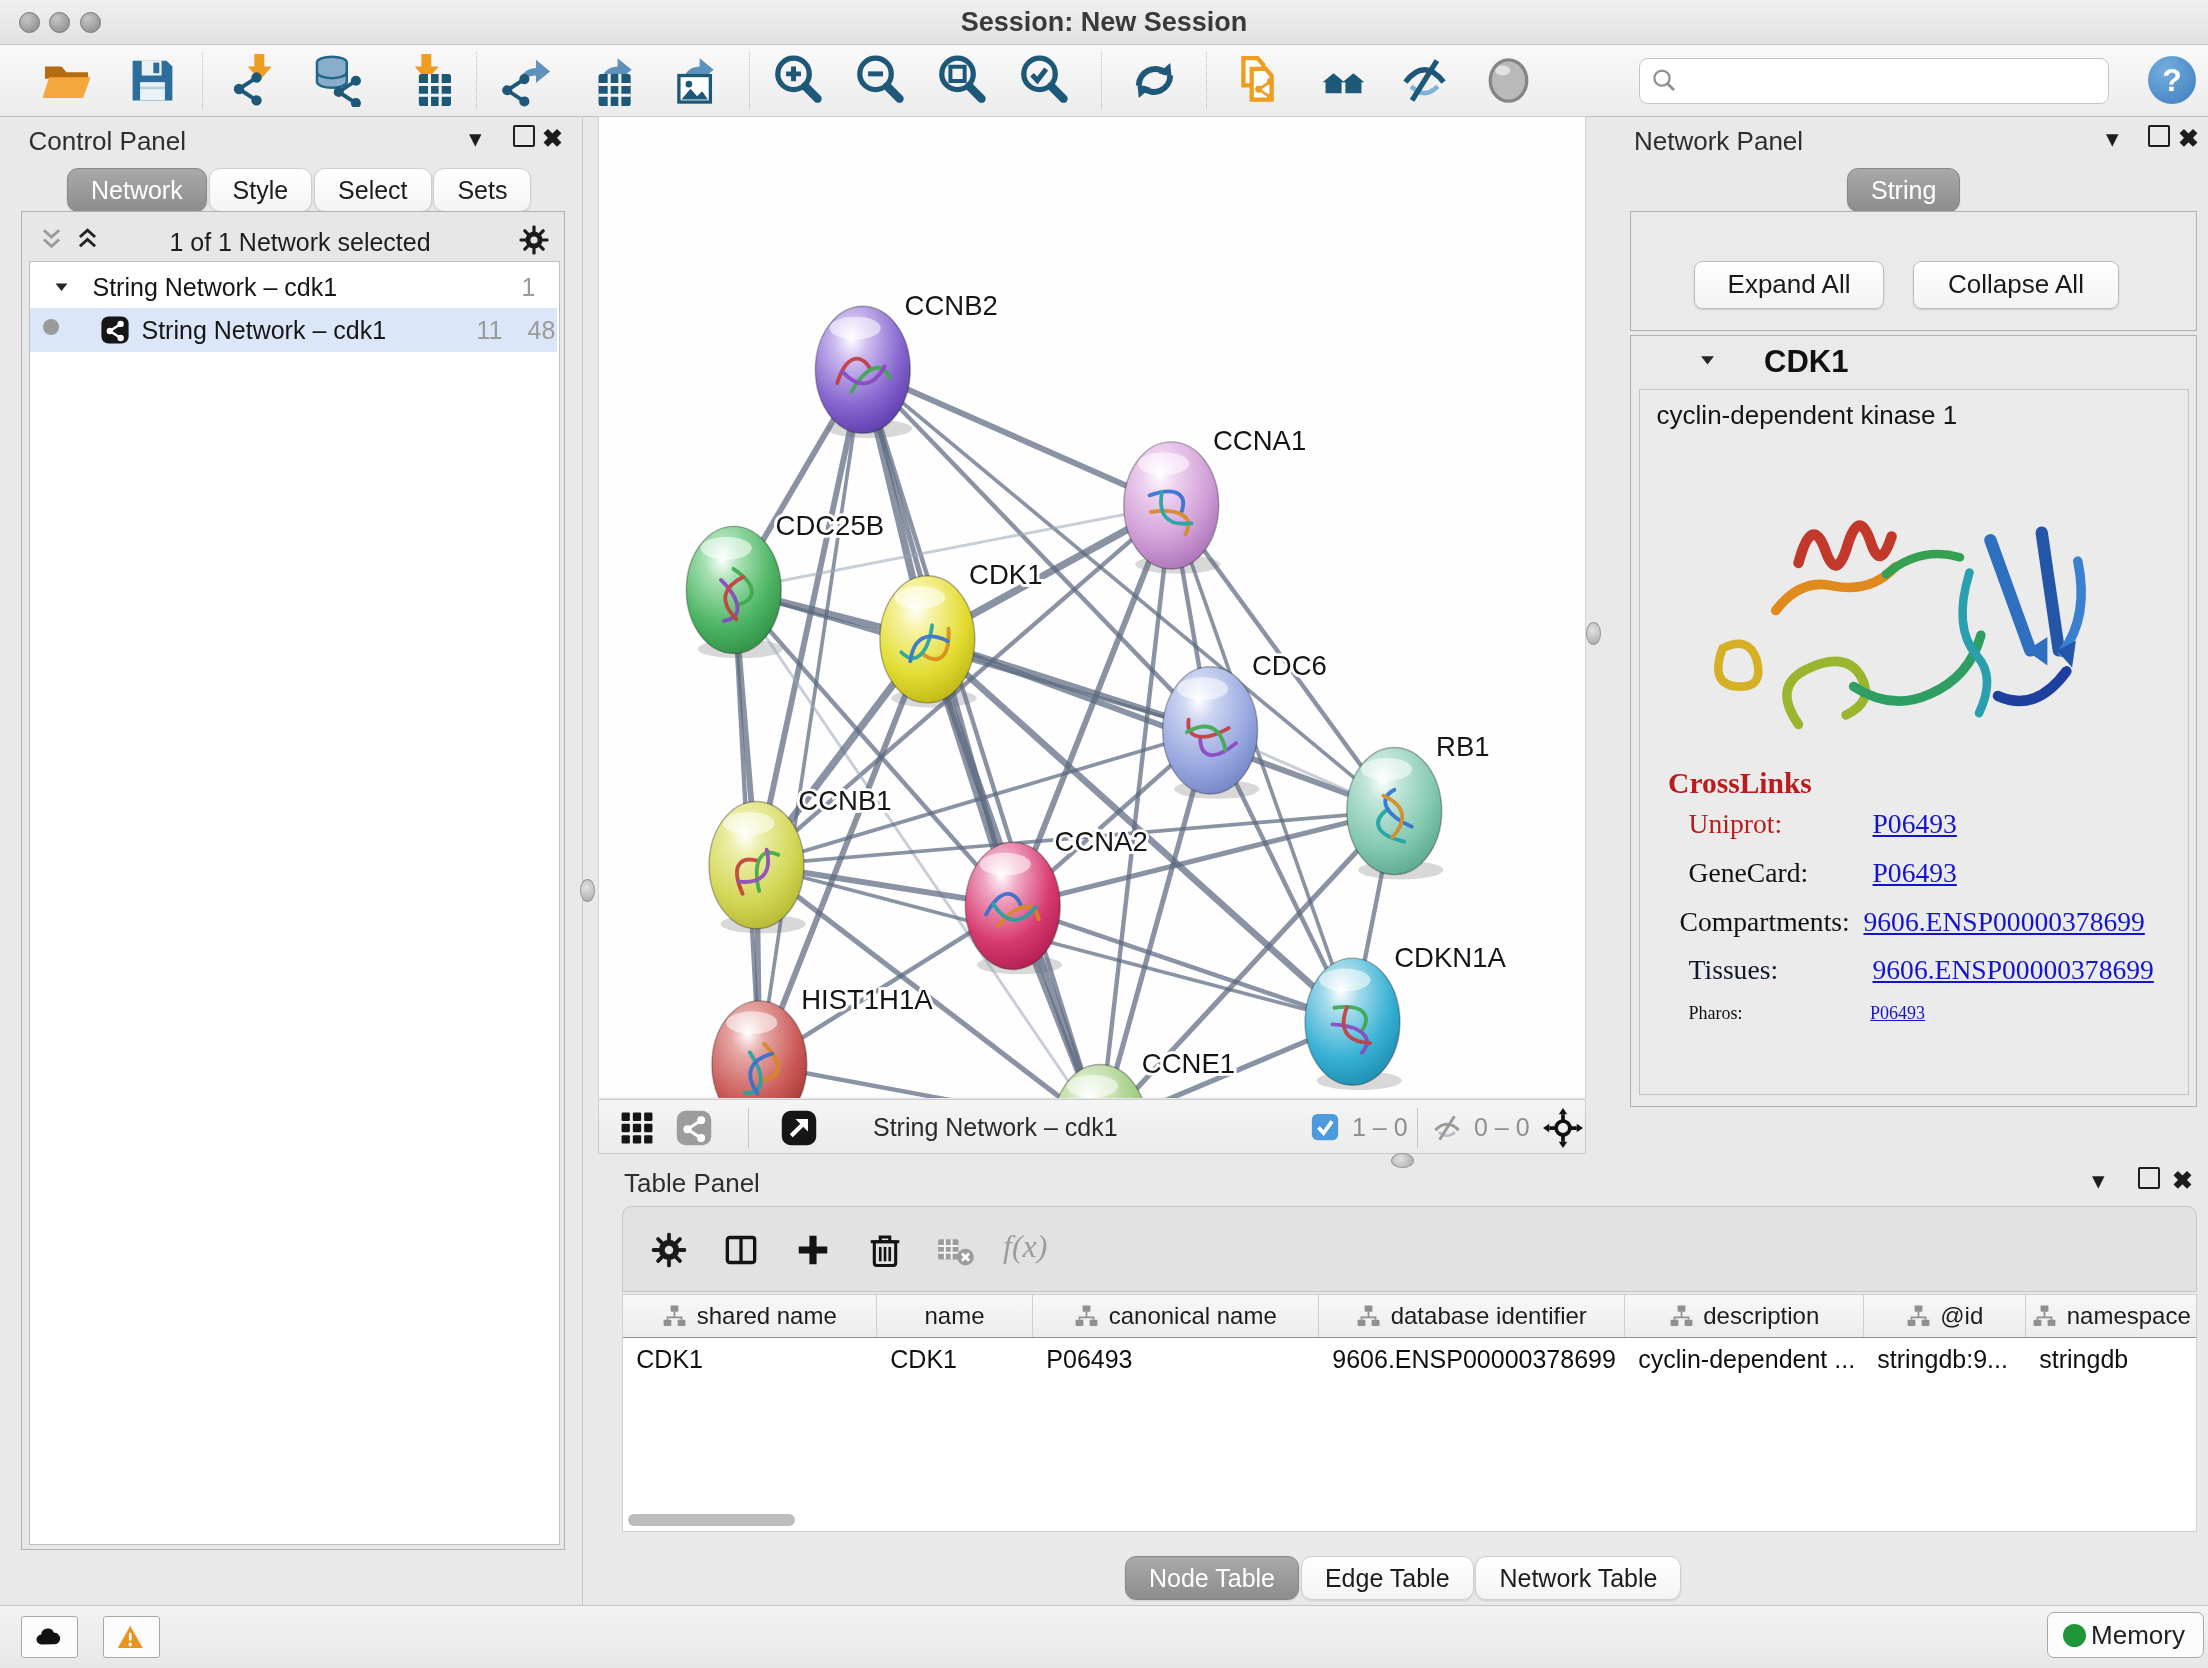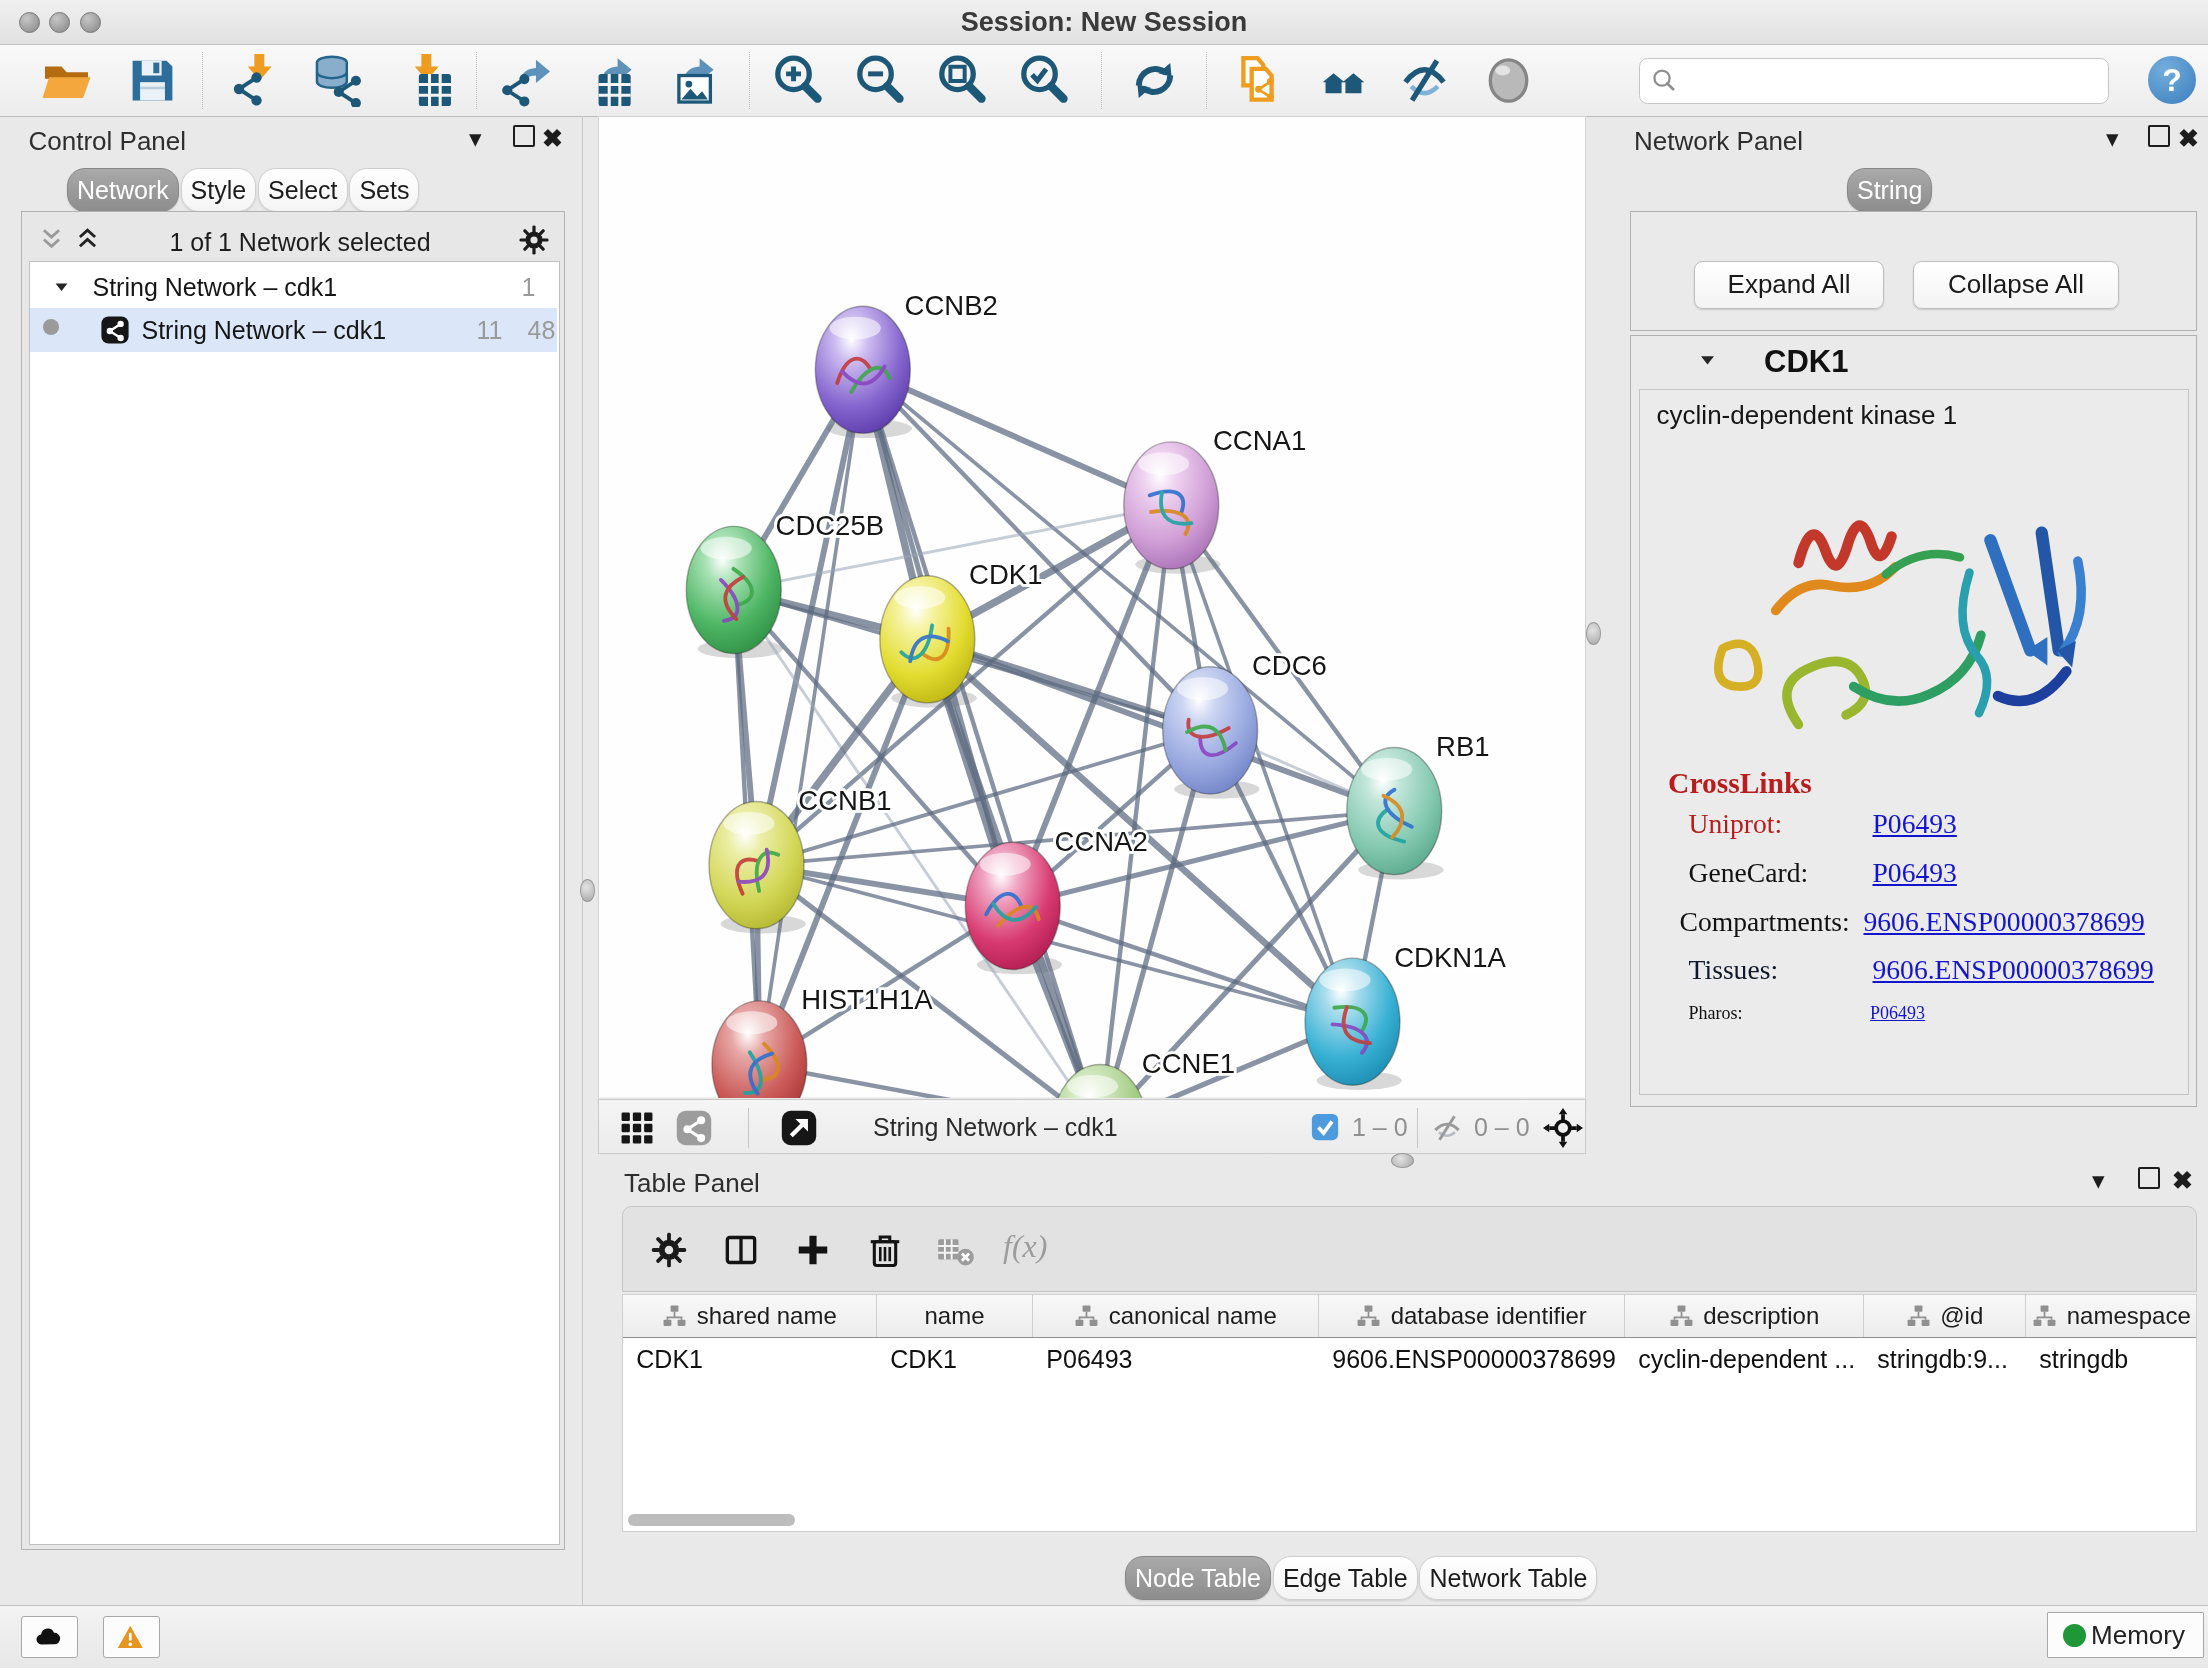--- a/index.html
+++ b/index.html
@@ -21,22 +21,22 @@
   .search-wrap .ic{position:absolute;left:9.5px;top:7.6px;width:28.5px;height:28.5px;}
   .search-input{position:absolute;left:46px;top:1.9px;width:409px;height:38px;border:none;outline:none;
     font-size:25px;background:transparent;font-family:"Liberation Sans",sans-serif;}
   .helpbtn{position:absolute;left:2148px;top:11.4px;width:48px;height:48px;border-radius:50%;
     background:radial-gradient(circle at 35% 28%,#74aedd,#3b7dbd);color:#fff;font-size:32px;
     font-weight:700;text-align:center;line-height:48px;}
   .panel-title{position:absolute;font-size:26px;color:#2e2e2e;}
   .win-ctl{position:absolute;font-size:25px;color:#1d1d1d;line-height:28.5px;}
   .float-glyph{display:inline-block;width:18px;height:18px;border:2.4px solid #1d1d1d;border-radius:1.9px;}
   .tabrow{position:absolute;display:flex;}
-  .tab{height:42px;line-height:42px;padding:0 9px;font-size:25px;color:#1c1c1c;
-    background:linear-gradient(#ffffff,#f4f4f4);border:1px solid #cfcfcf;border-radius:18px;
+  .tab{height:42px;line-height:42px;padding:0 23px;font-size:25px;color:#1c1c1c;
+    background:linear-gradient(#ffffff,#f4f4f4);border:1px solid #cfcfcf;border-radius:11px;
     margin-right:1.9px;box-shadow:0 1px 1.9px rgba(0,0,0,0.12);}
   .tab.active{background:linear-gradient(#a9a9a9,#8d8d8d);color:#fff;border-color:#878787;}
   .inset{position:absolute;background:#e7e7e7;border:1px solid #b2b2b2;}
   .white-box{position:absolute;background:#fff;border:1px solid #bfbfbf;}
   .ic{display:inline-block;}
   .status-row-text{position:absolute;font-size:25px;color:#1d1d1d;}
   .tree-row{position:absolute;font-size:25px;color:#161616;}
   .count{color:#9a9a9a;}
   .selrow{background:#dbe7f8;}
   .net-canvas{position:absolute;left:598px;top:116px;width:988px;height:982px;background:#fff;
@@ -69,21 +69,21 @@
   .tbl-row{display:flex;height:42px;}
   .dcell{font-size:25px;color:#101010;padding-left:13.3px;line-height:42px;box-sizing:border-box;
     overflow:hidden;white-space:nowrap;}
   .hscroll{position:absolute;left:628px;top:1514px;width:167px;height:12.4px;border-radius:6.7px;background:#bdbdbd;}
   .statusbar{position:absolute;left:0;top:1605px;width:2208px;height:63px;
     background:linear-gradient(#f3f3f3,#e7e7e7);border-top:1px solid #c2c2c2;}
   .status-btn{position:absolute;top:9.5px;width:55px;height:40px;background:#fcfcfc;
     border:1.9px solid #a8a8a8;border-radius:2.9px;}
   .status-btn .ic{position:absolute;left:12.4px;top:6.7px;width:28.5px;height:28.5px;}
   .membtn{position:absolute;left:2047px;top:5.7px;width:157px;height:46px;background:#fcfcfc;
-    border:1.9px solid #a8a8a8;border-radius:1px;font-size:26px;line-height:44px;text-align:center;
+    border:1.9px solid #a8a8a8;border-radius:7px;font-size:26px;line-height:44px;text-align:center;
     padding-left:25px;box-sizing:border-box;}
   .memdot{position:absolute;left:15px;top:11.4px;width:23px;height:23px;border-radius:50%;}
   .divline{position:absolute;background:#c9c9c9;}
   .chev{position:absolute;width:27px;height:27px;}
 </style>
 </head>
 <body>
 
 <div class="titlebar">
   <span class="light" style="left:19px"></span>

